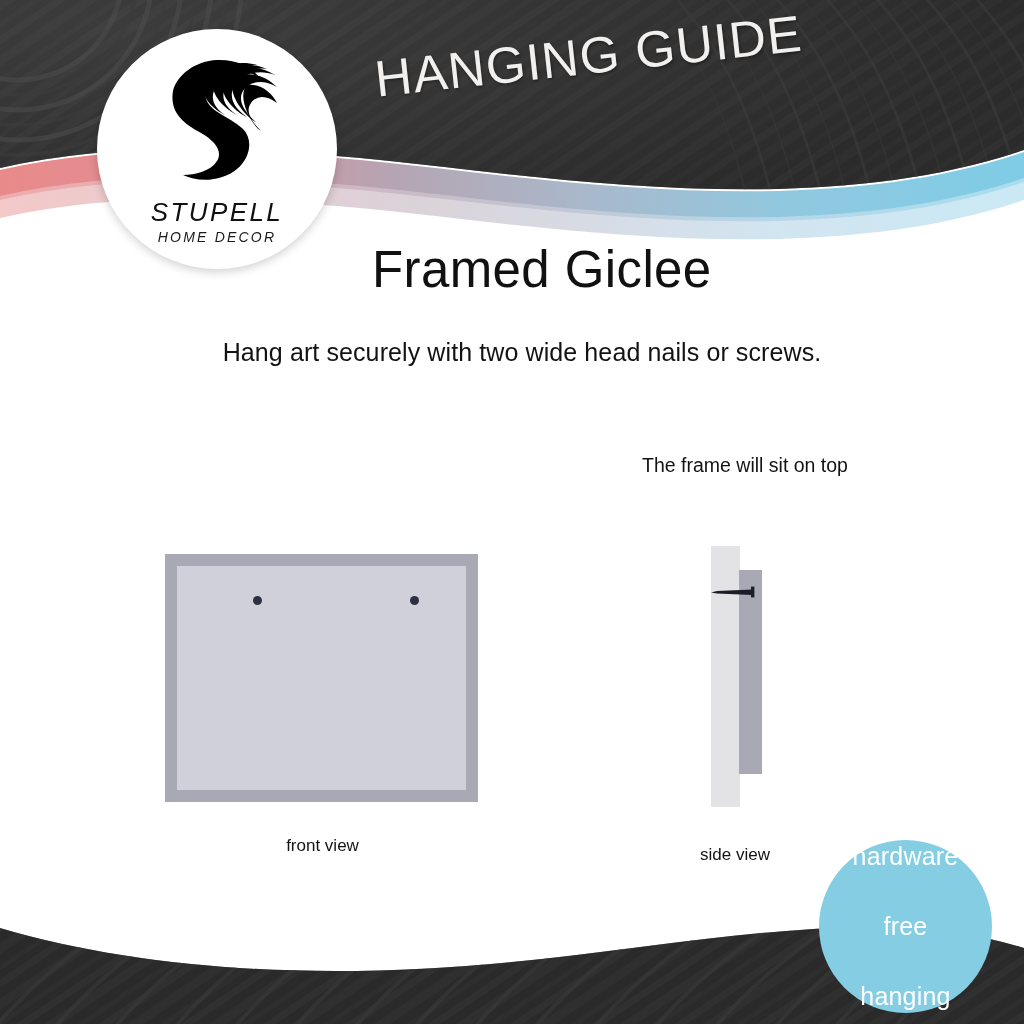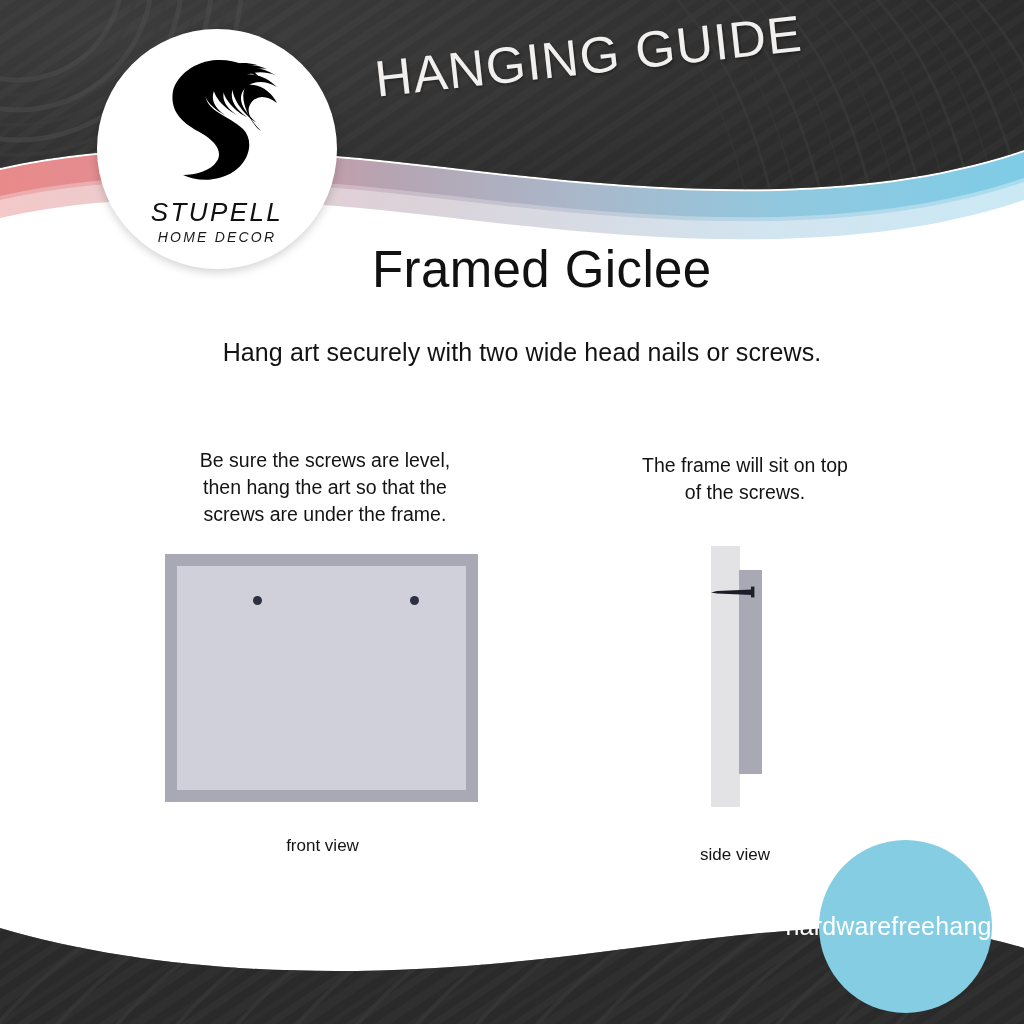--- a/index.html
+++ b/index.html
@@ -209,23 +209,23 @@
   #hardware-badge {
     position: absolute;
     left: 819px;
     top: 840px;
     width: 173px;
     height: 173px;
     border-radius: 50%;
     background: #85cde3;
     z-index: 45;
     display: flex;
-    flex-direction: row;
+    flex-direction: column;
     align-items: center;
-    justify-content: center;
+    justify-content: space-between;
   }
   #hardware-badge span {
     display: block;
     color: #ffffff;
     font-size: 25px;
     line-height: 1.32;
     text-align: center;
     letter-spacing: 0.2px;
   }
 </style>
@@ -388,29 +388,23 @@
       <div class="line2">HOME DECOR</div>
     </div>
   </div>
 
   <div id="header-title">HANGING GUIDE</div>
 
   <div id="product-name">Framed Giclee</div>
 
   <div id="main-instruction">Hang art securely with two wide head nails or screws.</div>
 
-  <div class="caption" id="caption-front">
-    <div>Be sure the screws are level,</div>
-    <div>then hang the art so that the</div>
-    <div>screws are under the frame.</div>
-  </div>
 
   <div class="caption" id="caption-side">
     <div>The frame will sit on top</div>
-    <div>of the screws.</div>
   </div>
 
   <div id="front-view-diagram">
     <div id="front-view-mat">
       <div class="screw-dot" id="screw-dot-left"></div>
       <div class="screw-dot" id="screw-dot-right"></div>
     </div>
   </div>
   <div class="view-label" id="label-front-view">front view</div>
 

